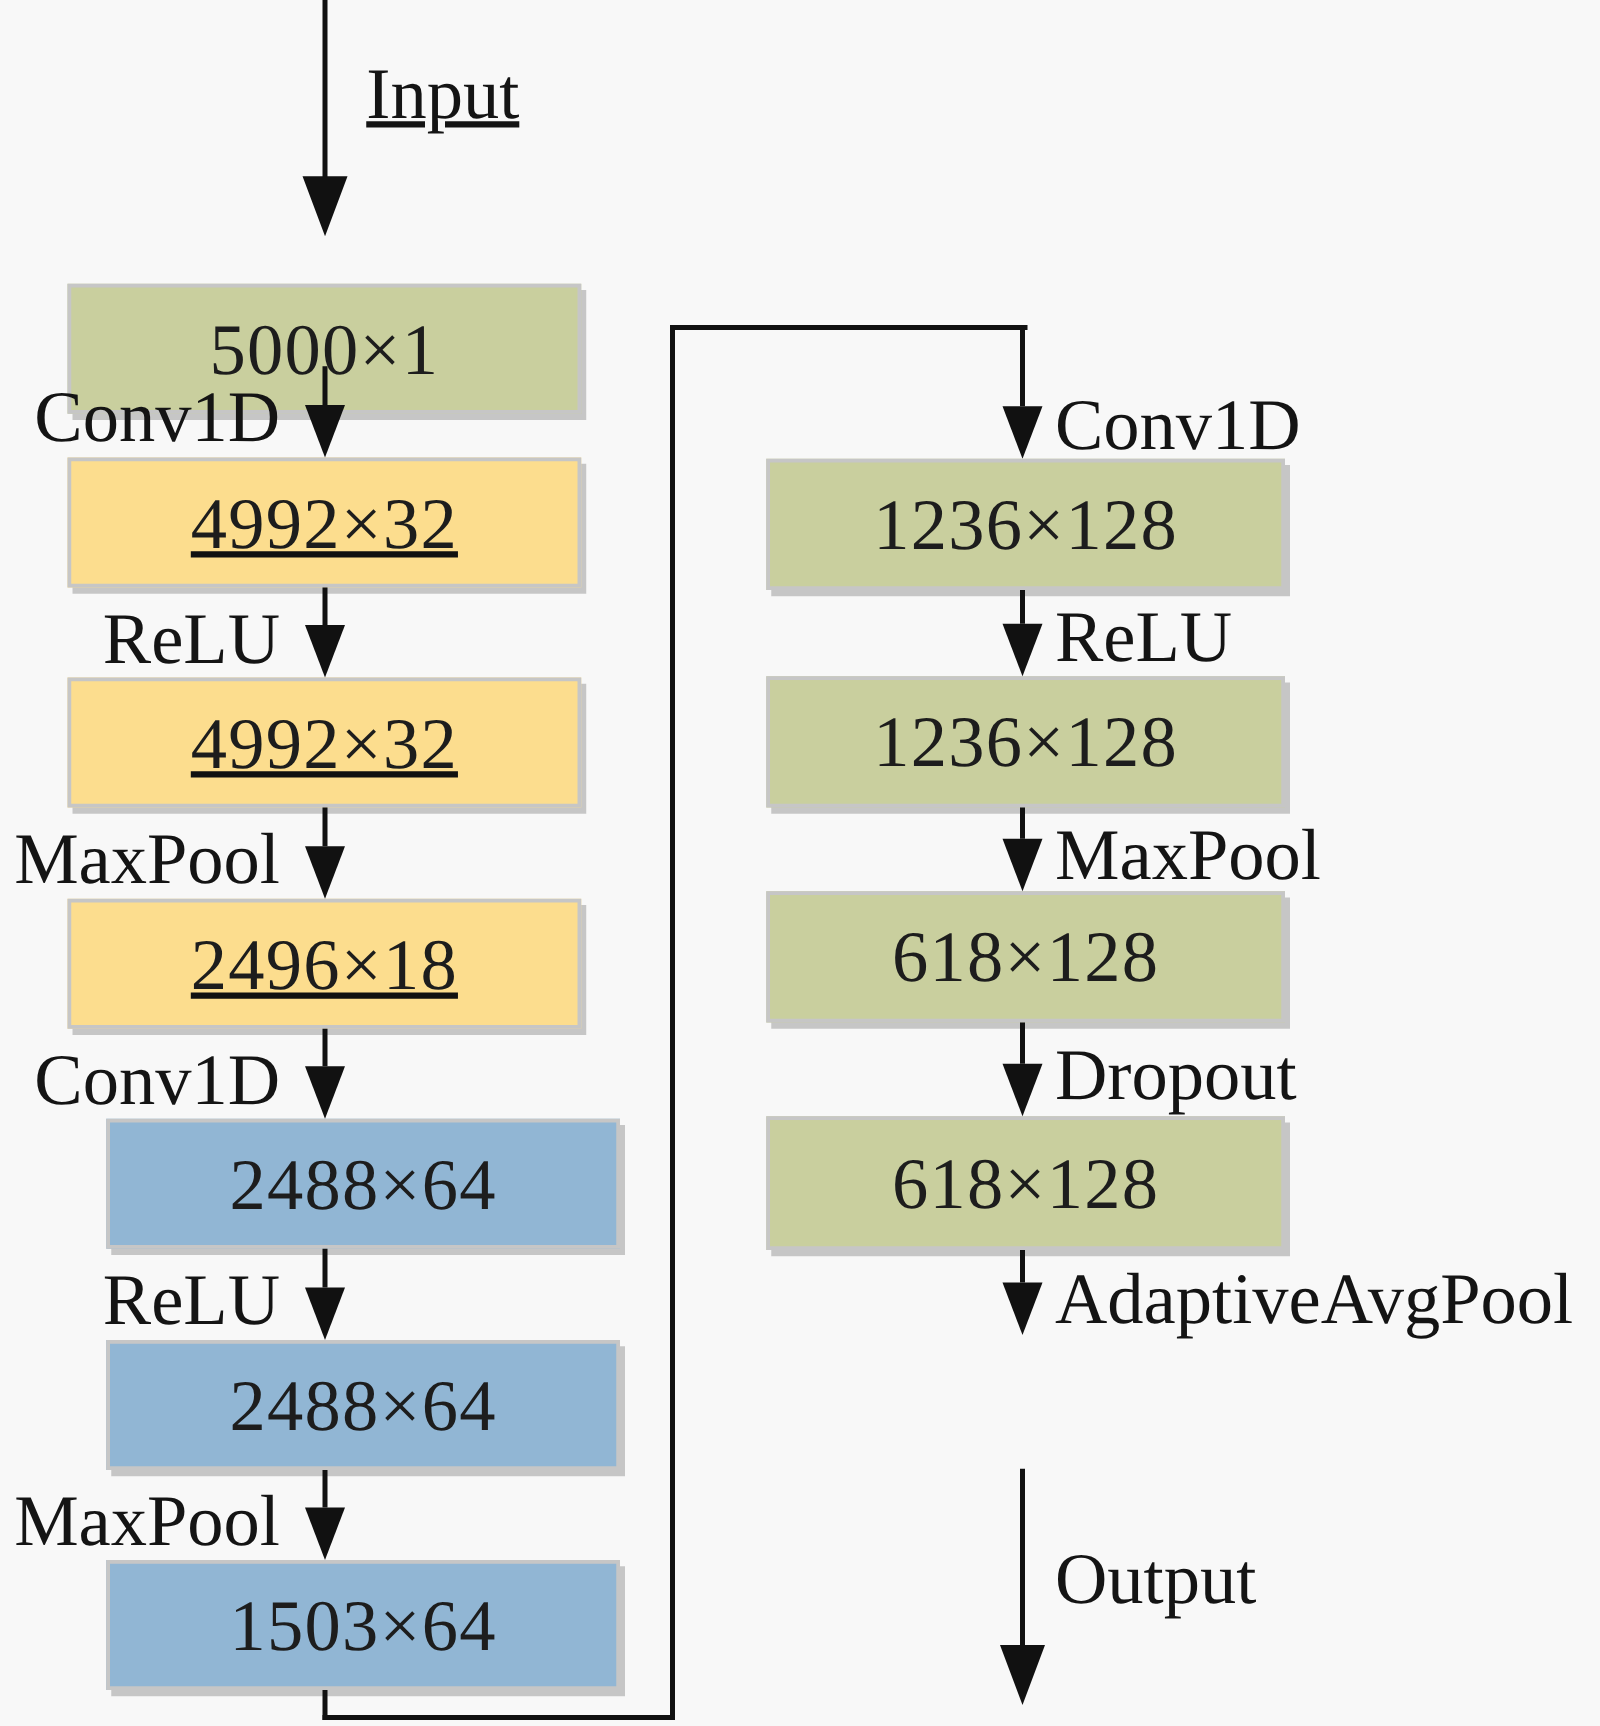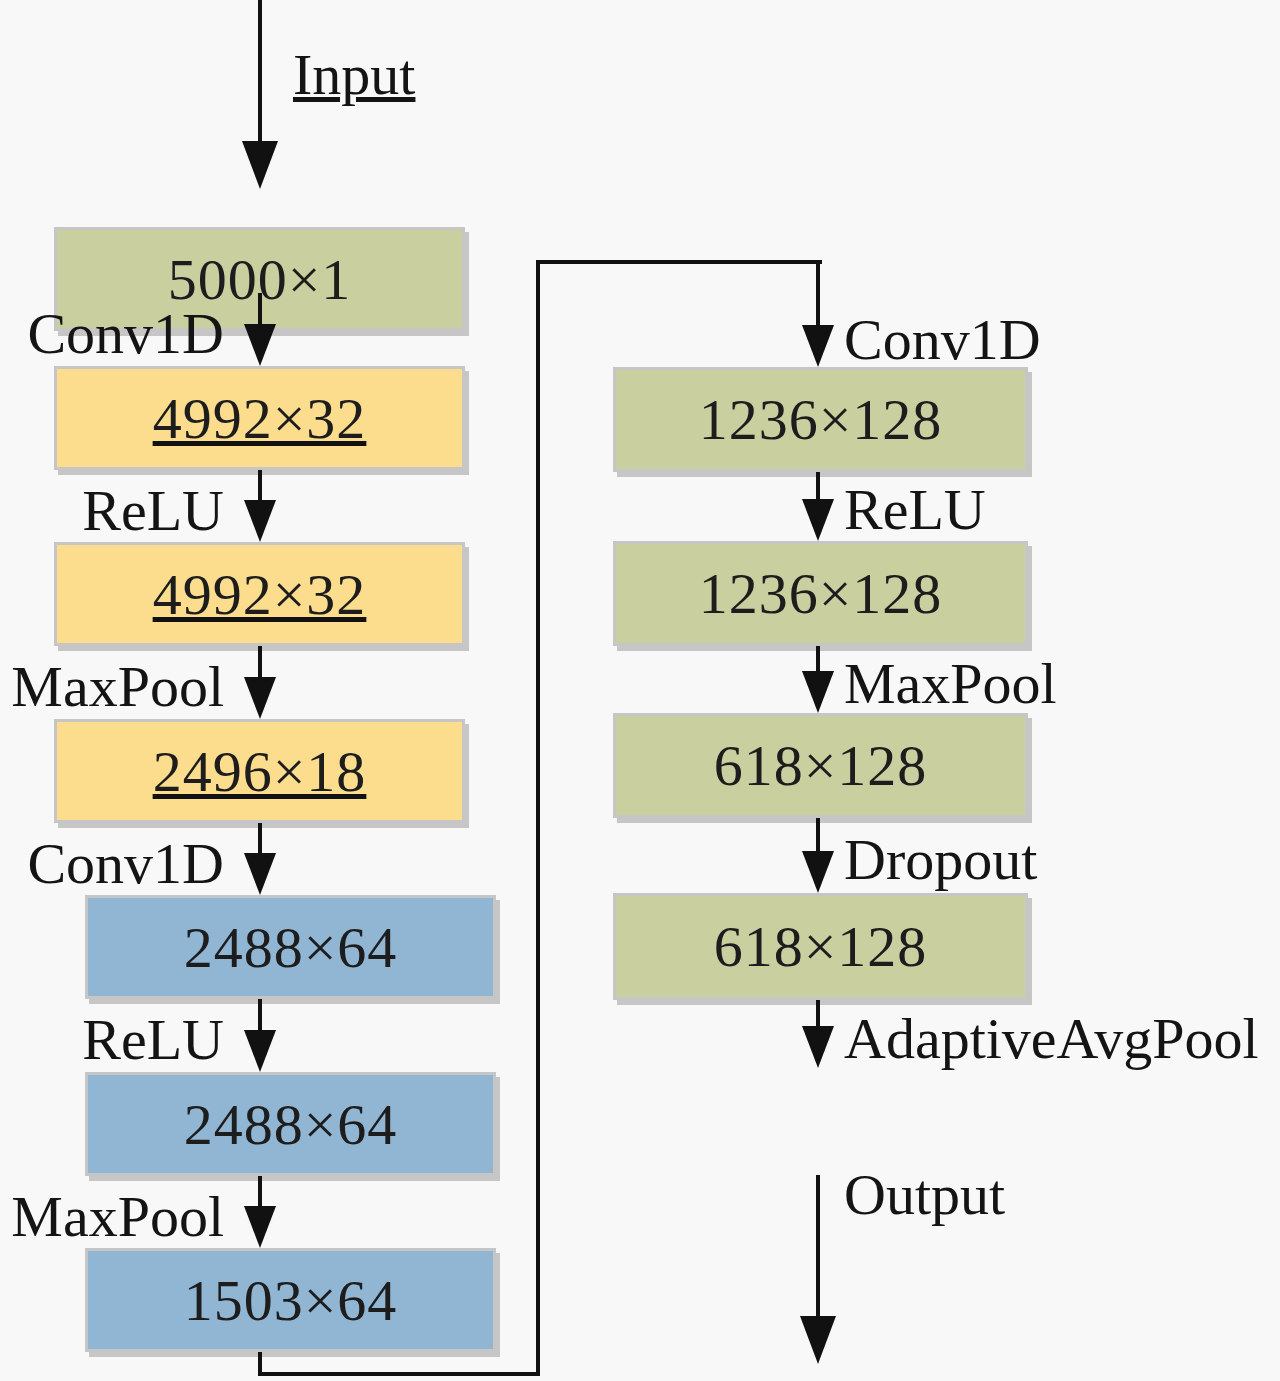--- a/index.html
+++ b/index.html
@@ -136,15 +136,15 @@
   <div class="head" style="left:802px;top:1026px;"></div>
 
   <div class="op-label right-side" style="top:305px;">Conv1D</div>
   <div class="op-label right-side" style="top:475px;">ReLU</div>
   <div class="op-label right-side" style="top:649px;">MaxPool</div>
   <div class="op-label right-side" style="top:1004px;">AdaptiveAvgPool</div>
   <div class="op-label right-side" style="top:825px;">Dropout</div>
 
   <div class="vline" style="left:816px;top:1175px;height:141px;"></div>
   <div class="head big" style="left:800px;top:1316px;"></div>
-  <div class="op-label right-side" style="top:1160px;">Output</div>
+  <div class="op-label right-side" style="top:1228px;">Output</div>
 
 </div>
 
 </body></html>

